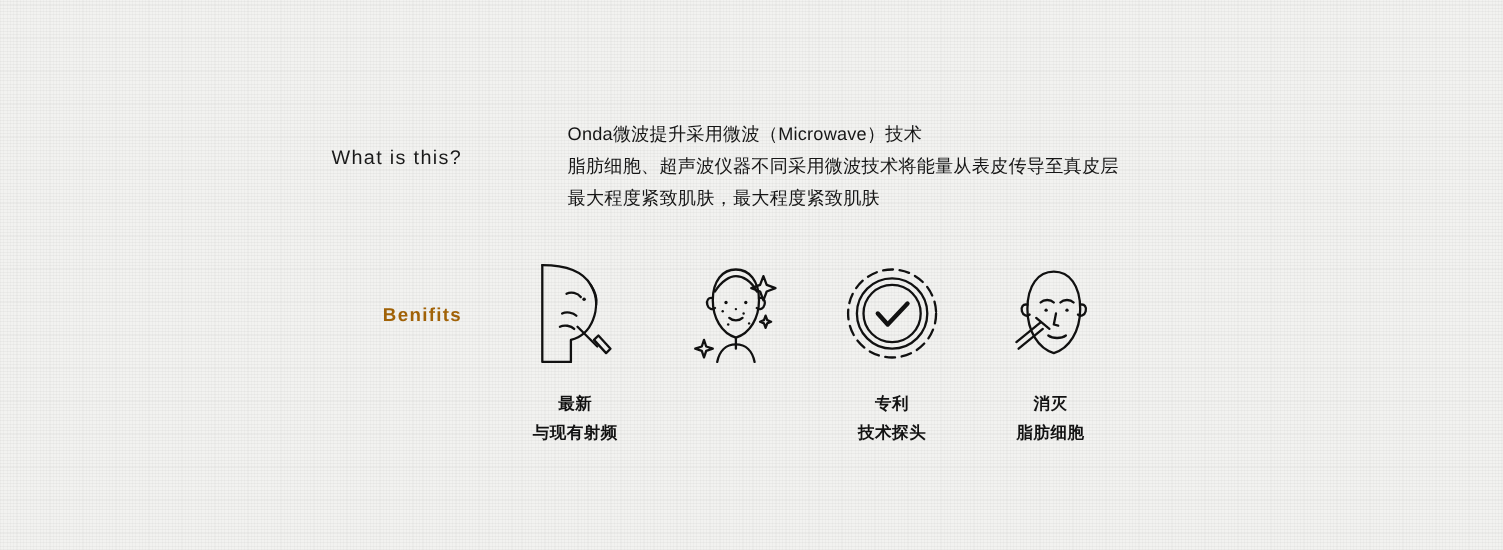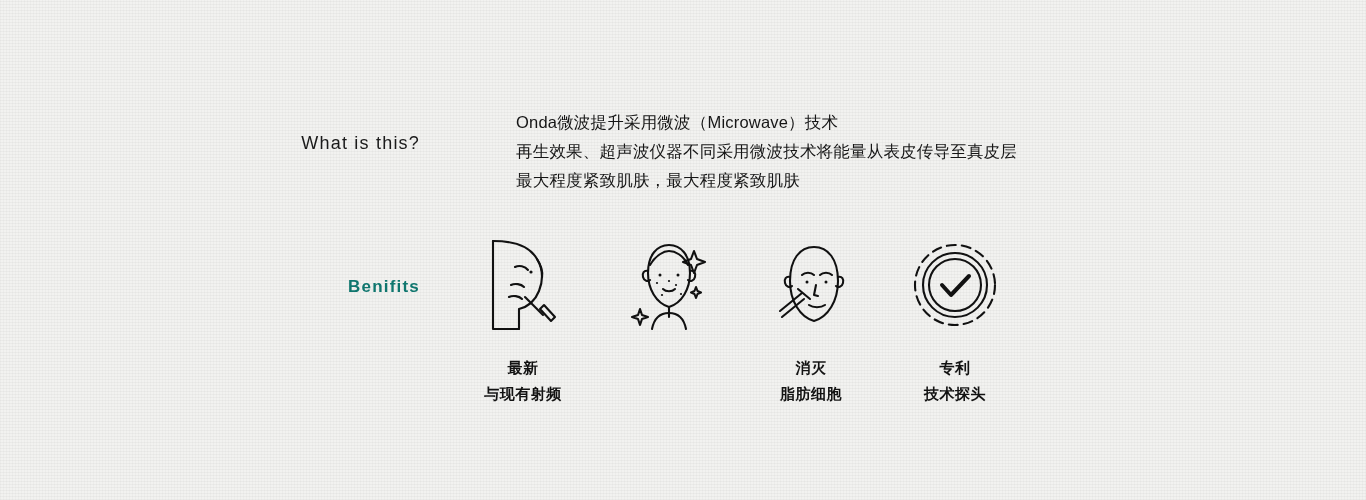--- a/index.html
+++ b/index.html
@@ -76,21 +76,21 @@
   }
   .label-benefits {
     position: absolute;
     left: 200px;
     top: 42px;
     width: 220px;
     text-align: right;
     font-size: 17px;
     font-weight: bold;
     letter-spacing: 1.2px;
-    color: #0f766e;
+    color: #a16207;
   }
   .benefit-list {
     position: absolute;
     left: 470px;
     top: 0;
     display: flex;
     flex-direction: row;
     align-items: flex-start;
     gap: 38px;
   }
@@ -123,21 +123,21 @@
 </head>
 <body>
 
 <div class="page">
   <div class="texture-layer"></div>
 
   <div class="row-what">
     <div class="label-what">What is this?</div>
     <div class="desc-block">
       <div class="desc-line">Onda微波提升采用微波（Microwave）技术</div>
-      <div class="desc-line">再生效果、超声波仪器不同采用微波技术将能量从表皮传导至真皮层</div>
+      <div class="desc-line">脂肪细胞、超声波仪器不同采用微波技术将能量从表皮传导至真皮层</div>
       <div class="desc-line">最大程度紧致肌肤，最大程度紧致肌肤</div>
     </div>
   </div>
 
   <div class="row-benefits">
     <div class="label-benefits">Benifits</div>
 
     <div class="benefit-list">
 
       <div class="benefit-item">
@@ -183,20 +183,37 @@
               <path d="M70 14 L73 22 L81 25 L73 28 L70 36 L67 28 L59 25 L67 22 Z"></path>
               <path d="M16 72 L18 78 L24 80 L18 82 L16 88 L14 82 L8 80 L14 78 Z"></path>
               <path d="M72 50 L73.5 54 L77 55.5 L73.5 57 L72 61 L70.5 57 L67 55.5 L70.5 54 Z"></path>
             </g>
           </svg>
         </div>
       </div>
 
       <div class="benefit-item">
         <div class="benefit-icon">
+          <svg width="90" height="96" viewBox="0 0 90 96">
+            <g fill="none" stroke="#111111" stroke-width="2.1" stroke-linecap="round" stroke-linejoin="round">
+              <circle cx="45" cy="48" r="40" stroke-dasharray="9 6"></circle>
+              <circle cx="45" cy="48" r="32"></circle>
+              <circle cx="45" cy="48" r="26"></circle>
+              <path d="M32 48 L41 58 L59 39" stroke-width="4"></path>
+            </g>
+          </svg>
+        </div>
+        <div class="benefit-caption">
+          <span class="cap-line">专利</span>
+          <span class="cap-line">技术探头</span>
+        </div>
+      </div>
+
+      <div class="benefit-item">
+        <div class="benefit-icon">
           <svg width="86" height="96" viewBox="0 0 86 96">
             <g fill="none" stroke="#111111" stroke-width="2.1" stroke-linecap="round" stroke-linejoin="round">
               <path d="M22 44 C22 22 32 10 46 10 C60 10 70 22 70 44 C70 64 60 80 46 84 C32 80 22 64 22 44 Z"></path>
               <path d="M22 40 C18 39 16 42 17 46 C18 50 22 51 24 49"></path>
               <path d="M70 40 C74 39 76 42 75 46 C74 50 70 51 68 49"></path>
               <path d="M34 38 C37 35 43 35 46 38"></path>
               <path d="M52 38 C55 35 61 35 64 38"></path>
               <circle cx="39" cy="45" r="1.5" fill="#111111" stroke="none"></circle>
               <circle cx="58" cy="45" r="1.5" fill="#111111" stroke="none"></circle>
               <path d="M48 48 L46 58 L50 59"></path>
@@ -206,32 +223,15 @@
               <path d="M30 52 L42 62"></path>
             </g>
           </svg>
         </div>
         <div class="benefit-caption">
           <span class="cap-line">消灭</span>
           <span class="cap-line">脂肪细胞</span>
         </div>
       </div>
 
-      <div class="benefit-item">
-        <div class="benefit-icon">
-          <svg width="90" height="96" viewBox="0 0 90 96">
-            <g fill="none" stroke="#111111" stroke-width="2.1" stroke-linecap="round" stroke-linejoin="round">
-              <circle cx="45" cy="48" r="40" stroke-dasharray="9 6"></circle>
-              <circle cx="45" cy="48" r="32"></circle>
-              <circle cx="45" cy="48" r="26"></circle>
-              <path d="M32 48 L41 58 L59 39" stroke-width="4"></path>
-            </g>
-          </svg>
-        </div>
-        <div class="benefit-caption">
-          <span class="cap-line">专利</span>
-          <span class="cap-line">技术探头</span>
-        </div>
-      </div>
-
     </div>
   </div>
 </div>
 
 </body></html>

